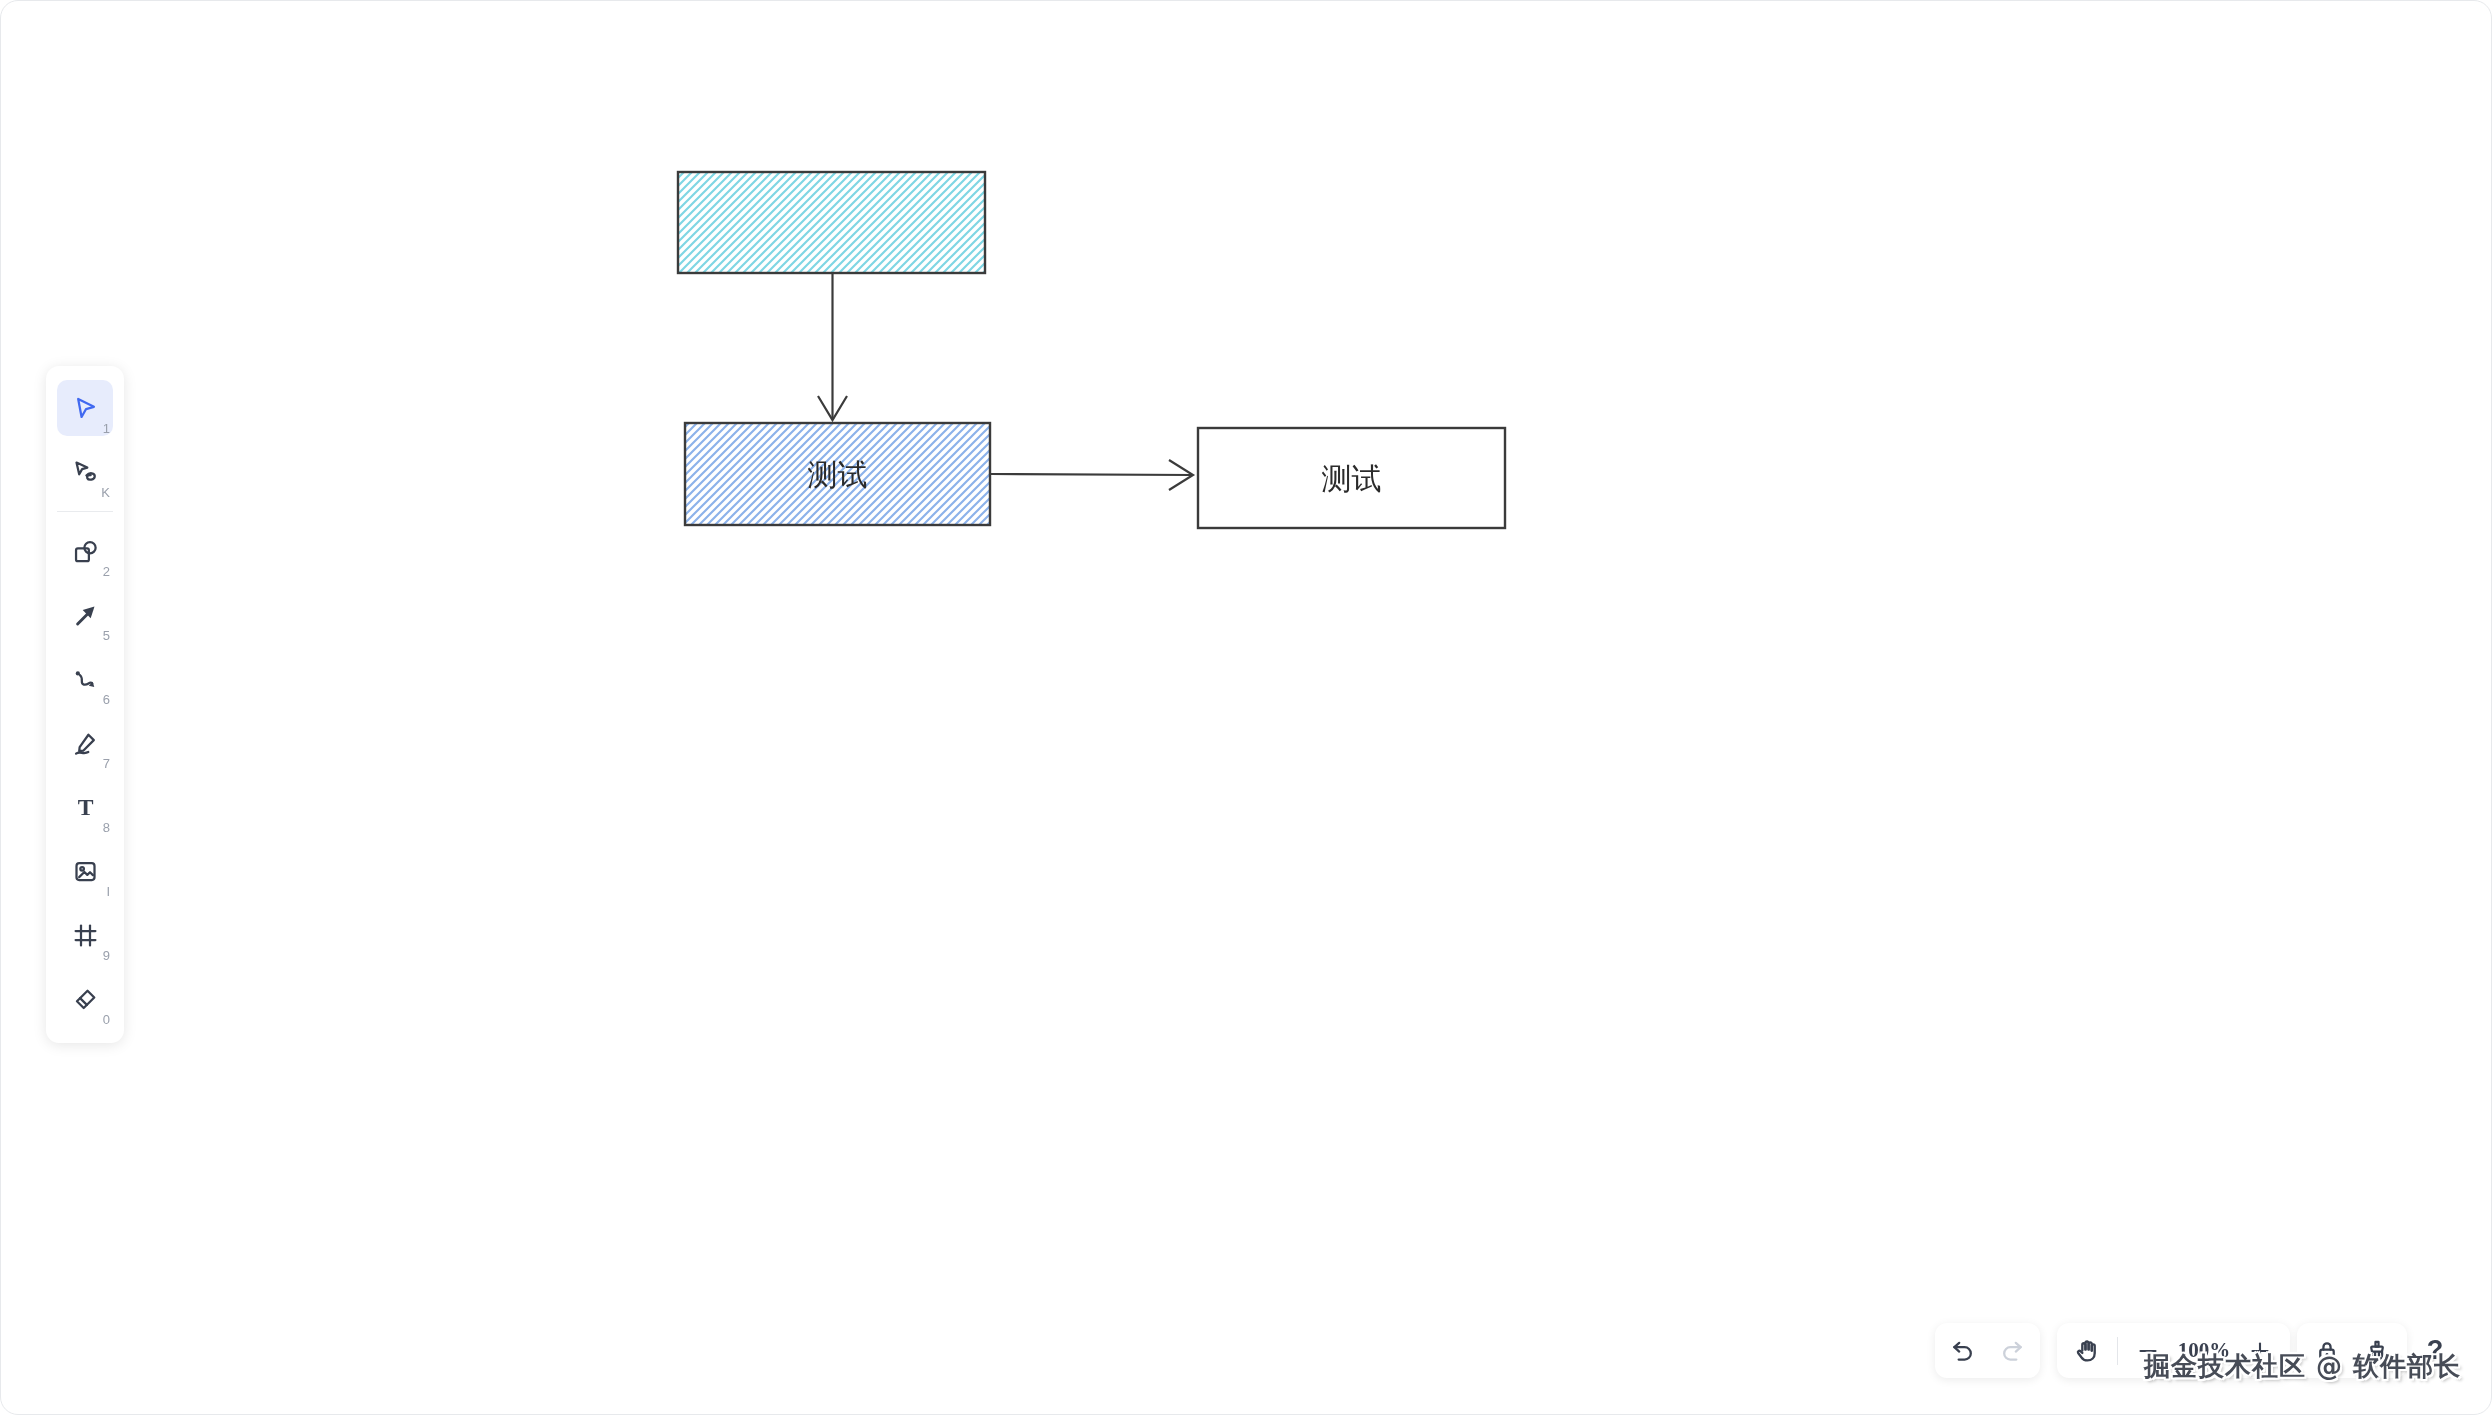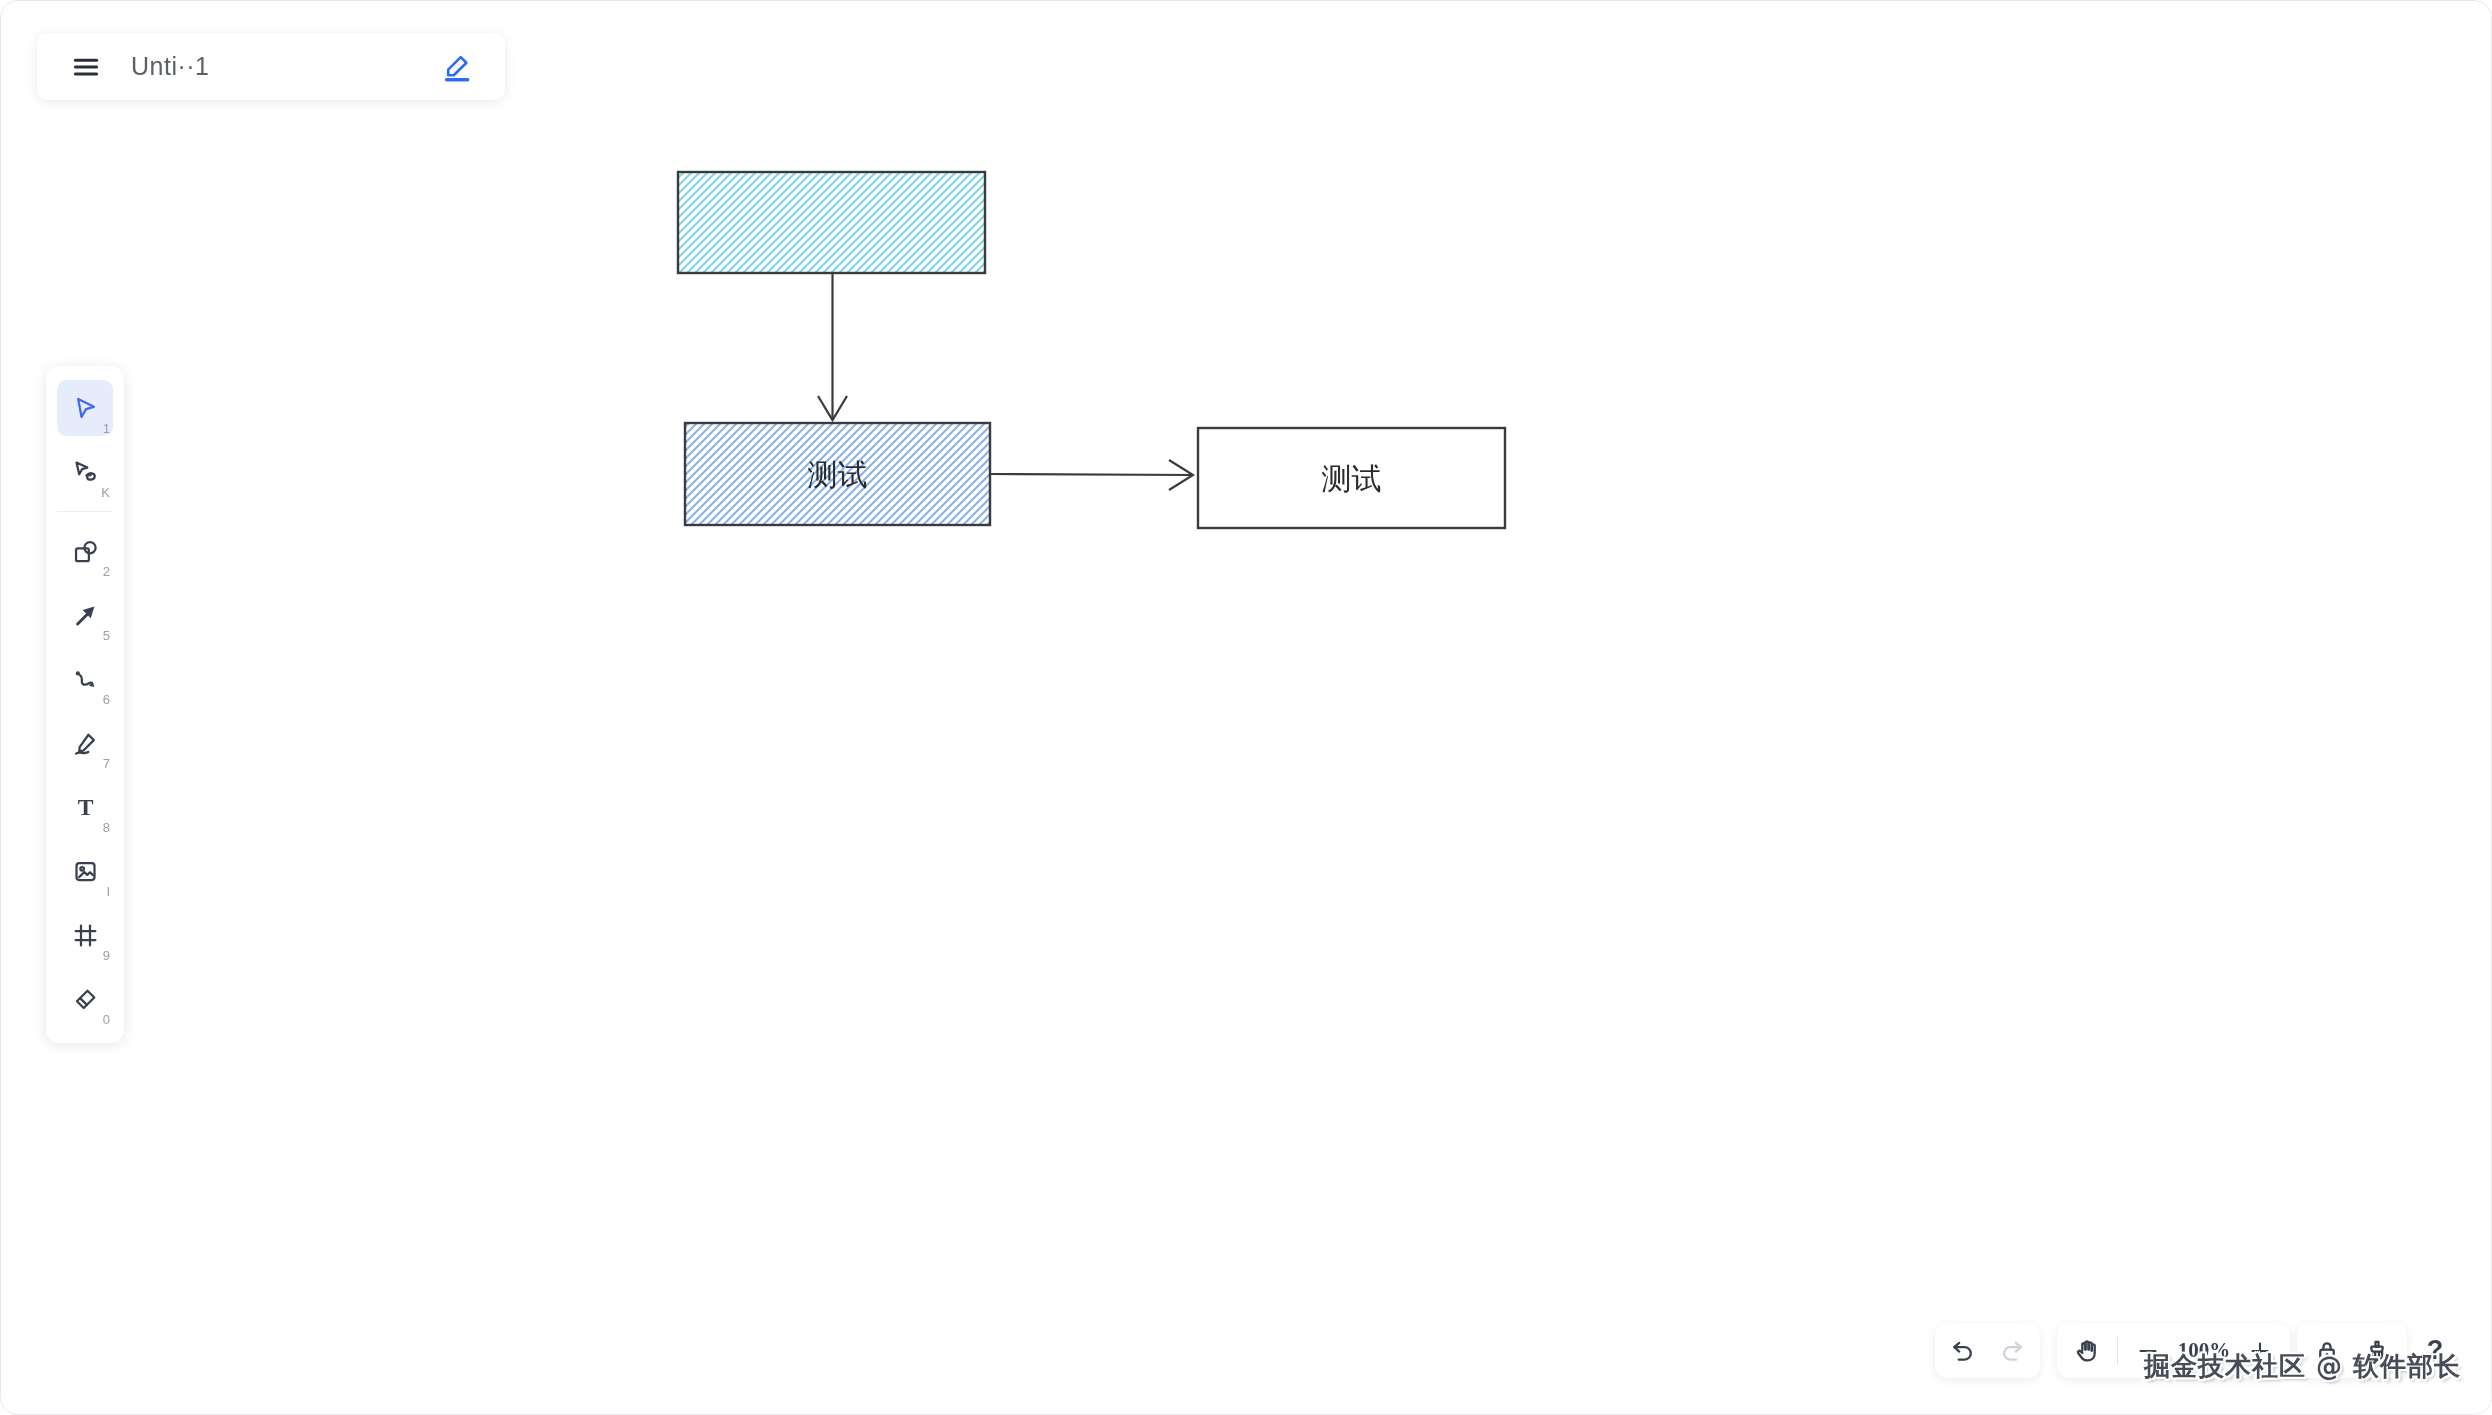--- a/index.html
+++ b/index.html
@@ -98,40 +98,20 @@
     white-space: nowrap;
   }
 </style>
 </head>
 <body>
 
 <div class="stage">
 
   <div class="frame"></div>
 
-  <div class="header-card">
-    <div class="hamburger-btn">
-      <svg width="30" height="30" viewBox="0 0 24 24">
-        <g stroke="#2b2f3a" stroke-width="2.4" stroke-linecap="round" fill="none">
-          <path d="M3.5 6.5 H20.5"></path>
-            <path d="M3.5 12 H20.5"></path>
-            <path d="M3.5 17.5 H20.5"></path>
-        </g>
-      </svg>
-    </div>
-    <div class="doc-title">Unti··1</div>
-    <div class="edit-btn">
-      <svg width="32" height="32" viewBox="0 0 24 24">
-        <g stroke="#2f6bef" stroke-width="2" fill="none" stroke-linecap="round" stroke-linejoin="round">
-          <path d="M14.8 4.6 L19 8.8 L9.6 18.2 H5.4 V14 Z"></path>
-        </g>
-        <path d="M4.2 21.6 H20" stroke="#2f6bef" stroke-width="2.6" stroke-linecap="round"></path>
-      </svg>
-    </div>
-  </div>
 
   <div class="tool-panel">
 
     <div class="tool-btn active">
       <svg width="27" height="27" viewBox="0 0 24 24">
         <path class="tool-icon blue" stroke-width="2.3" d="M5.5 3.5 L19.5 10.5 L12.5 12.5 L8.5 19.5 Z"></path>
       </svg>
       <span class="tool-shortcut">1</span>
     </div>
 

